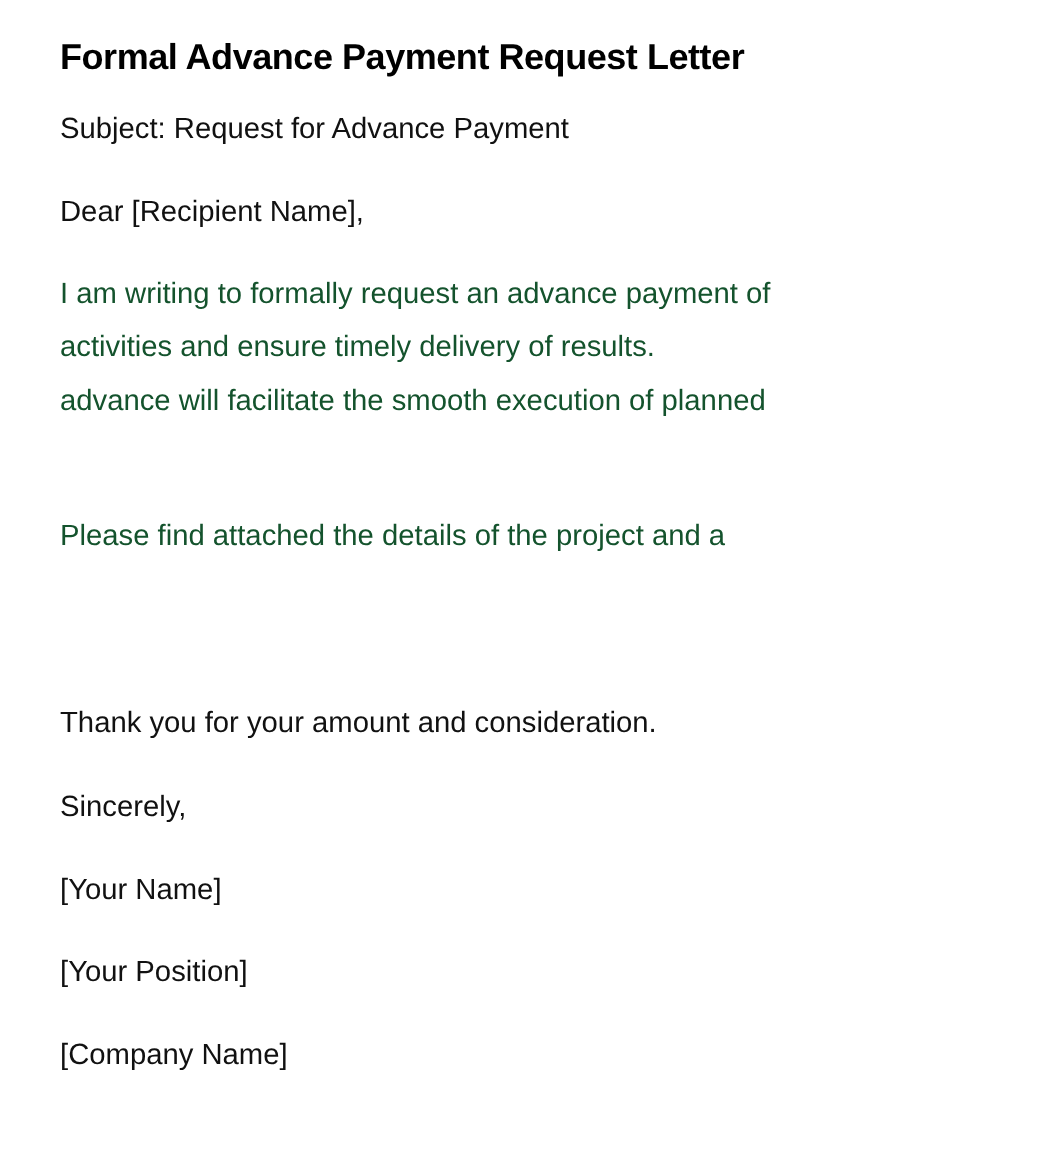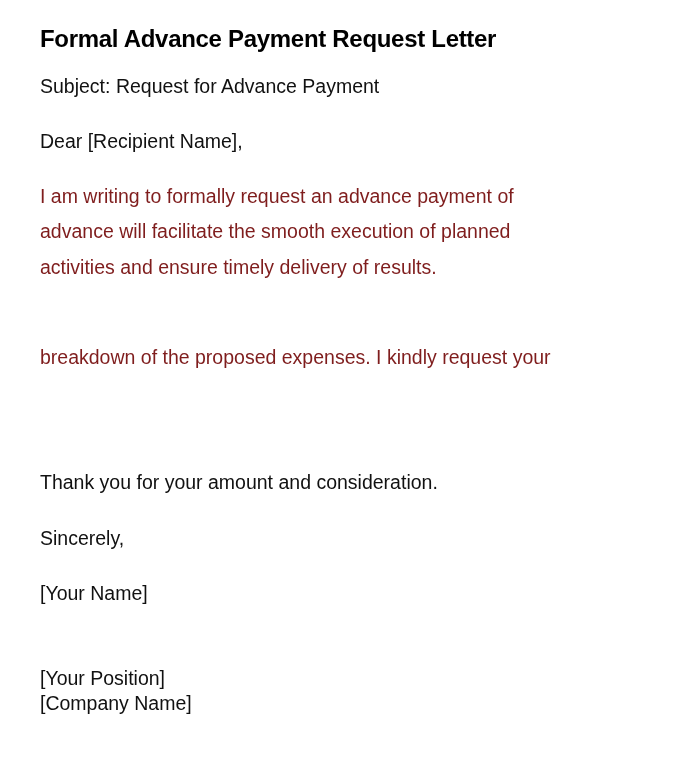--- a/index.html
+++ b/index.html
@@ -41,46 +41,46 @@
       color: #111;
       white-space: nowrap;
       text-align: center;
     }
     .para {
       position: absolute;
       left: 0;
       margin: 0;
       font-size: 19.5px;
       line-height: 35.3px;
-      color: #7f1d1d;
+      color: #14532d;
     }
     .para span { display: block; white-space: nowrap; }
   </style>
 </head>
 <body>
 
 <div class="doc">
   <h1 class="title">Formal Advance Payment Request Letter</h1>
 
   <p class="line" style="top:69px">Subject: Request for Advance Payment</p>
 
   <p class="line" style="top:124px">Dear [Recipient Name],</p>
 
   <div class="para" style="top:179px">
     <span>I am writing to formally request an advance payment of</span>
+    <span>activities and ensure timely delivery of results.</span>
     <span>advance will facilitate the smooth execution of planned</span>
-    <span>activities and ensure timely delivery of results.</span>
   </div>
 
   <div class="para" style="top:340px">
-    <span>breakdown of the proposed expenses. I kindly request your</span>
+    <span>Please find attached the details of the project and a</span>
   </div>
 
   <p class="line" style="top:465px">Thank you for your amount and consideration.</p>
 
   <p class="line" style="top:521px">Sincerely,</p>
 
   <p class="line" style="top:576px">[Your Name]</p>
 
-  <p class="line" style="top:661px">[Your Position]</p>
+  <p class="line" style="top:631px">[Your Position]</p>
 
   <p class="line" style="top:686px">[Company Name]</p>
 </div>
 
 </body></html>

